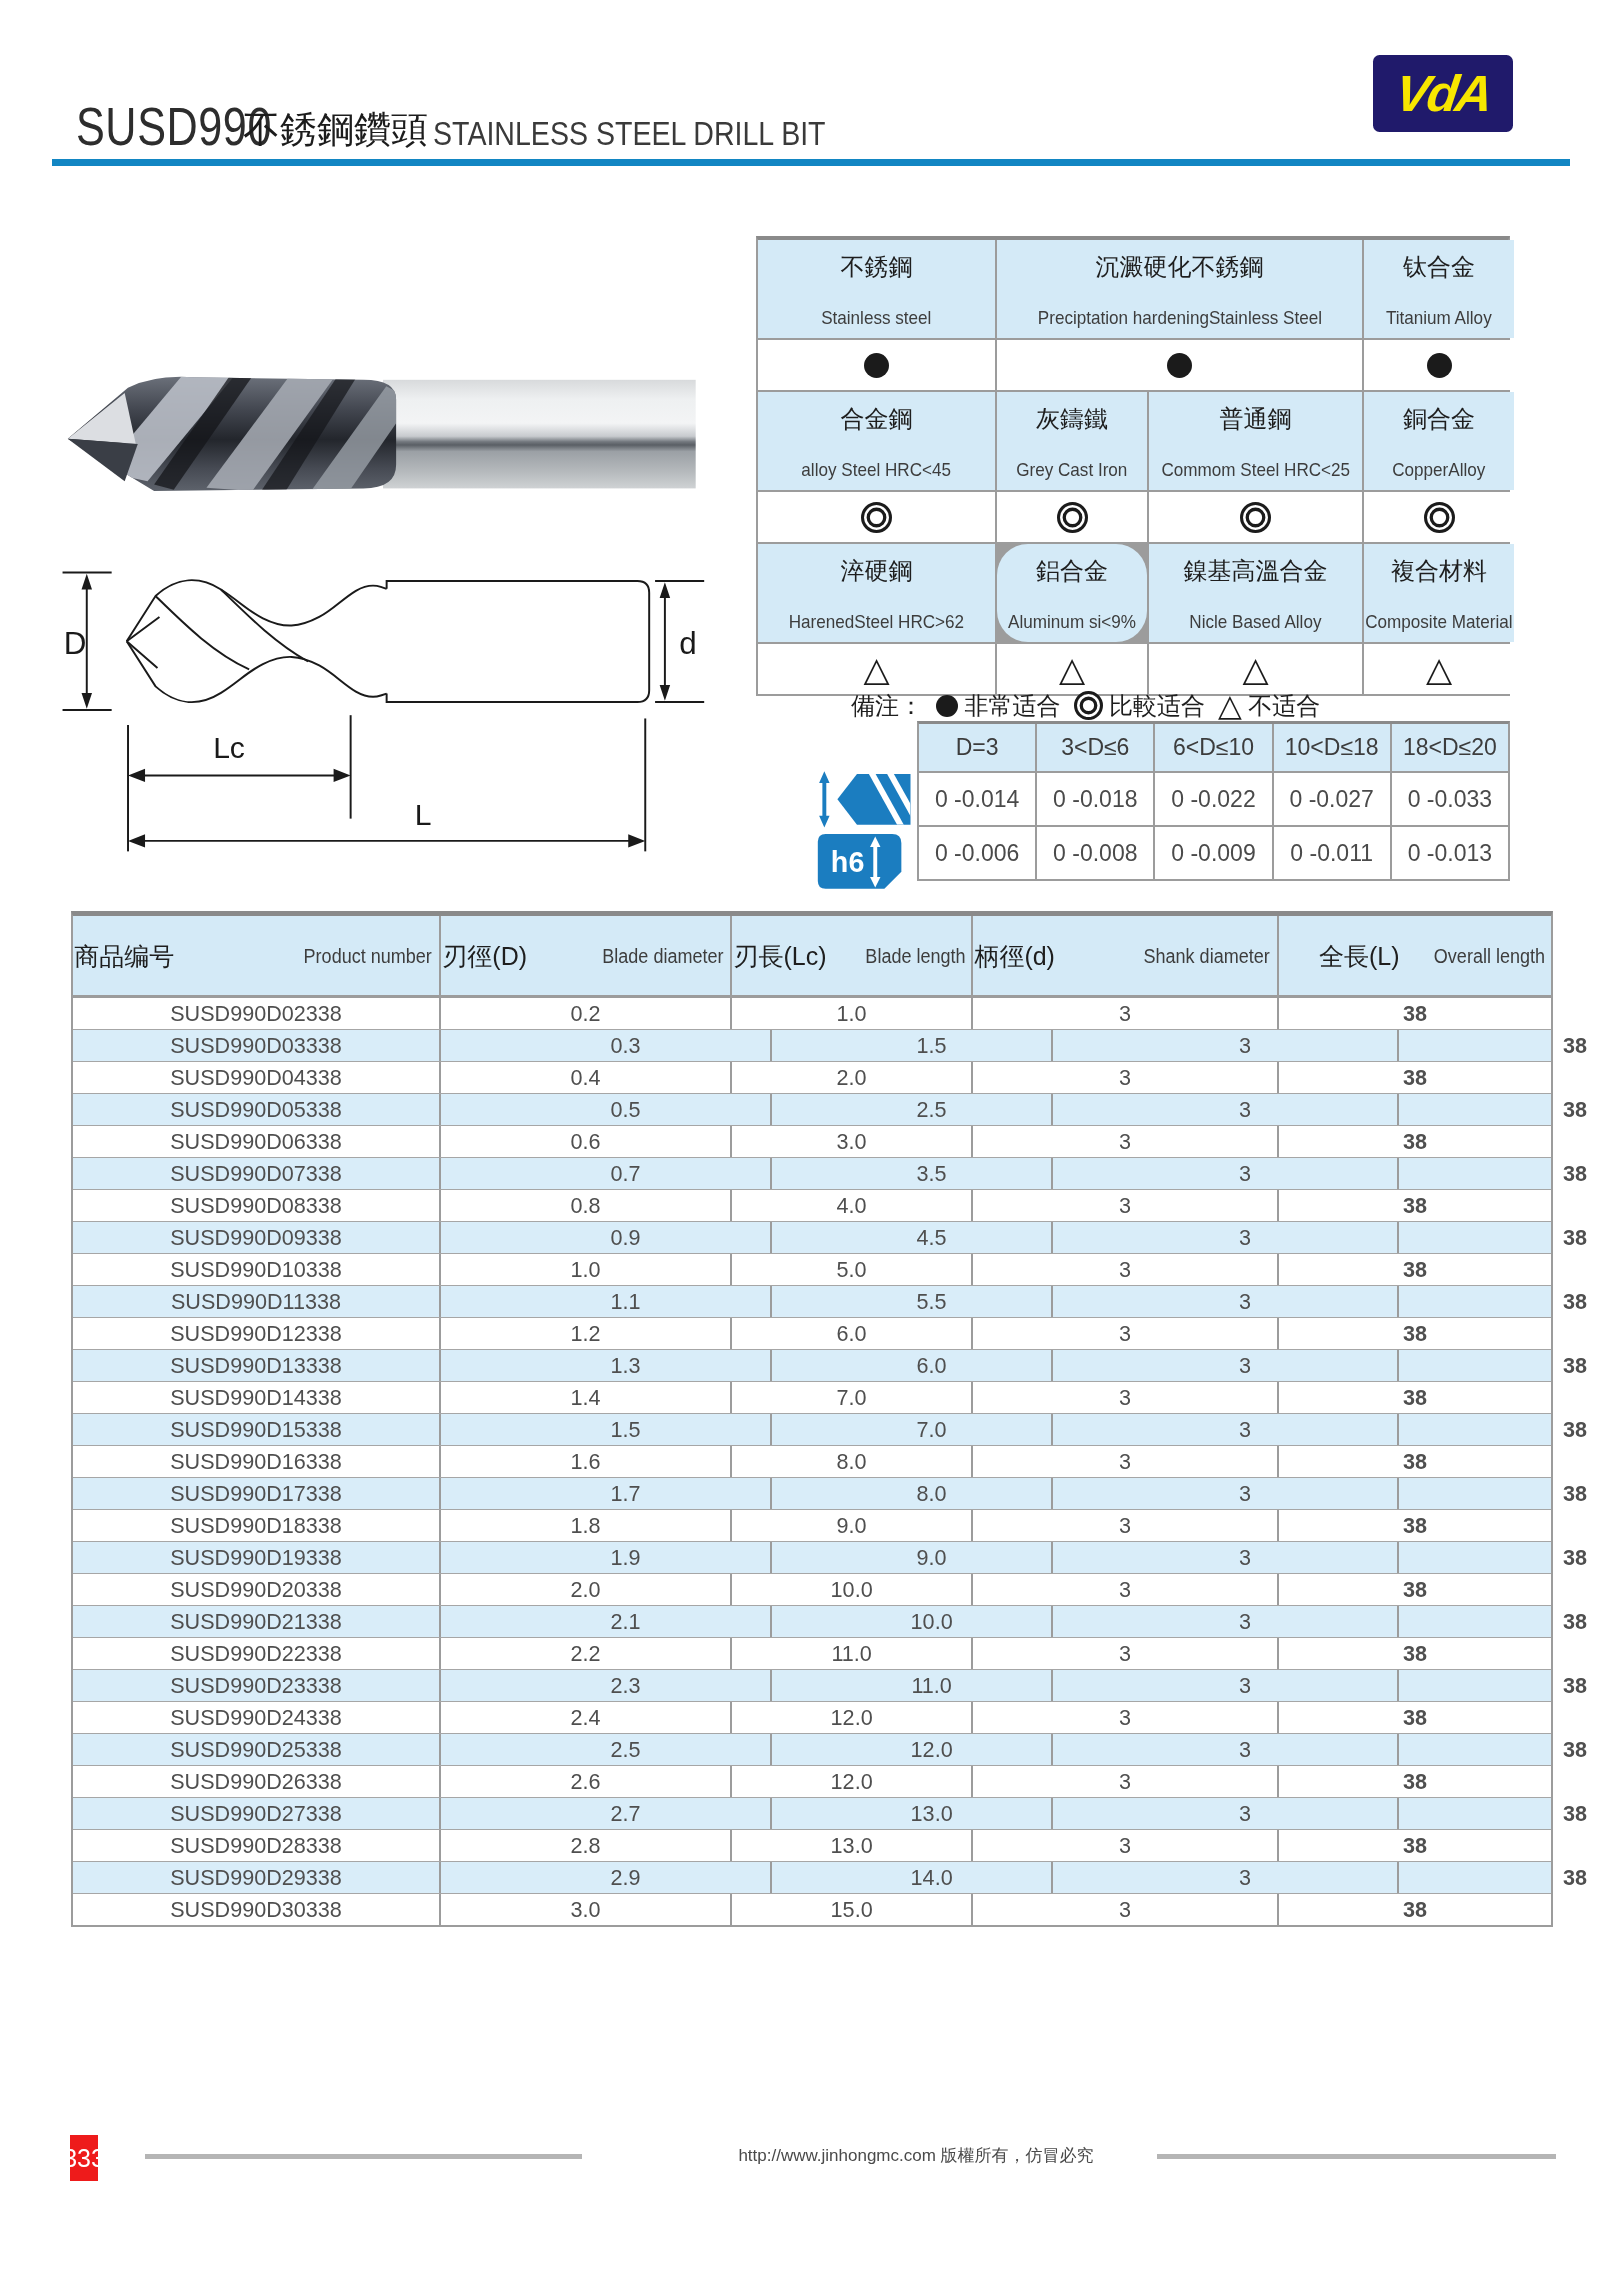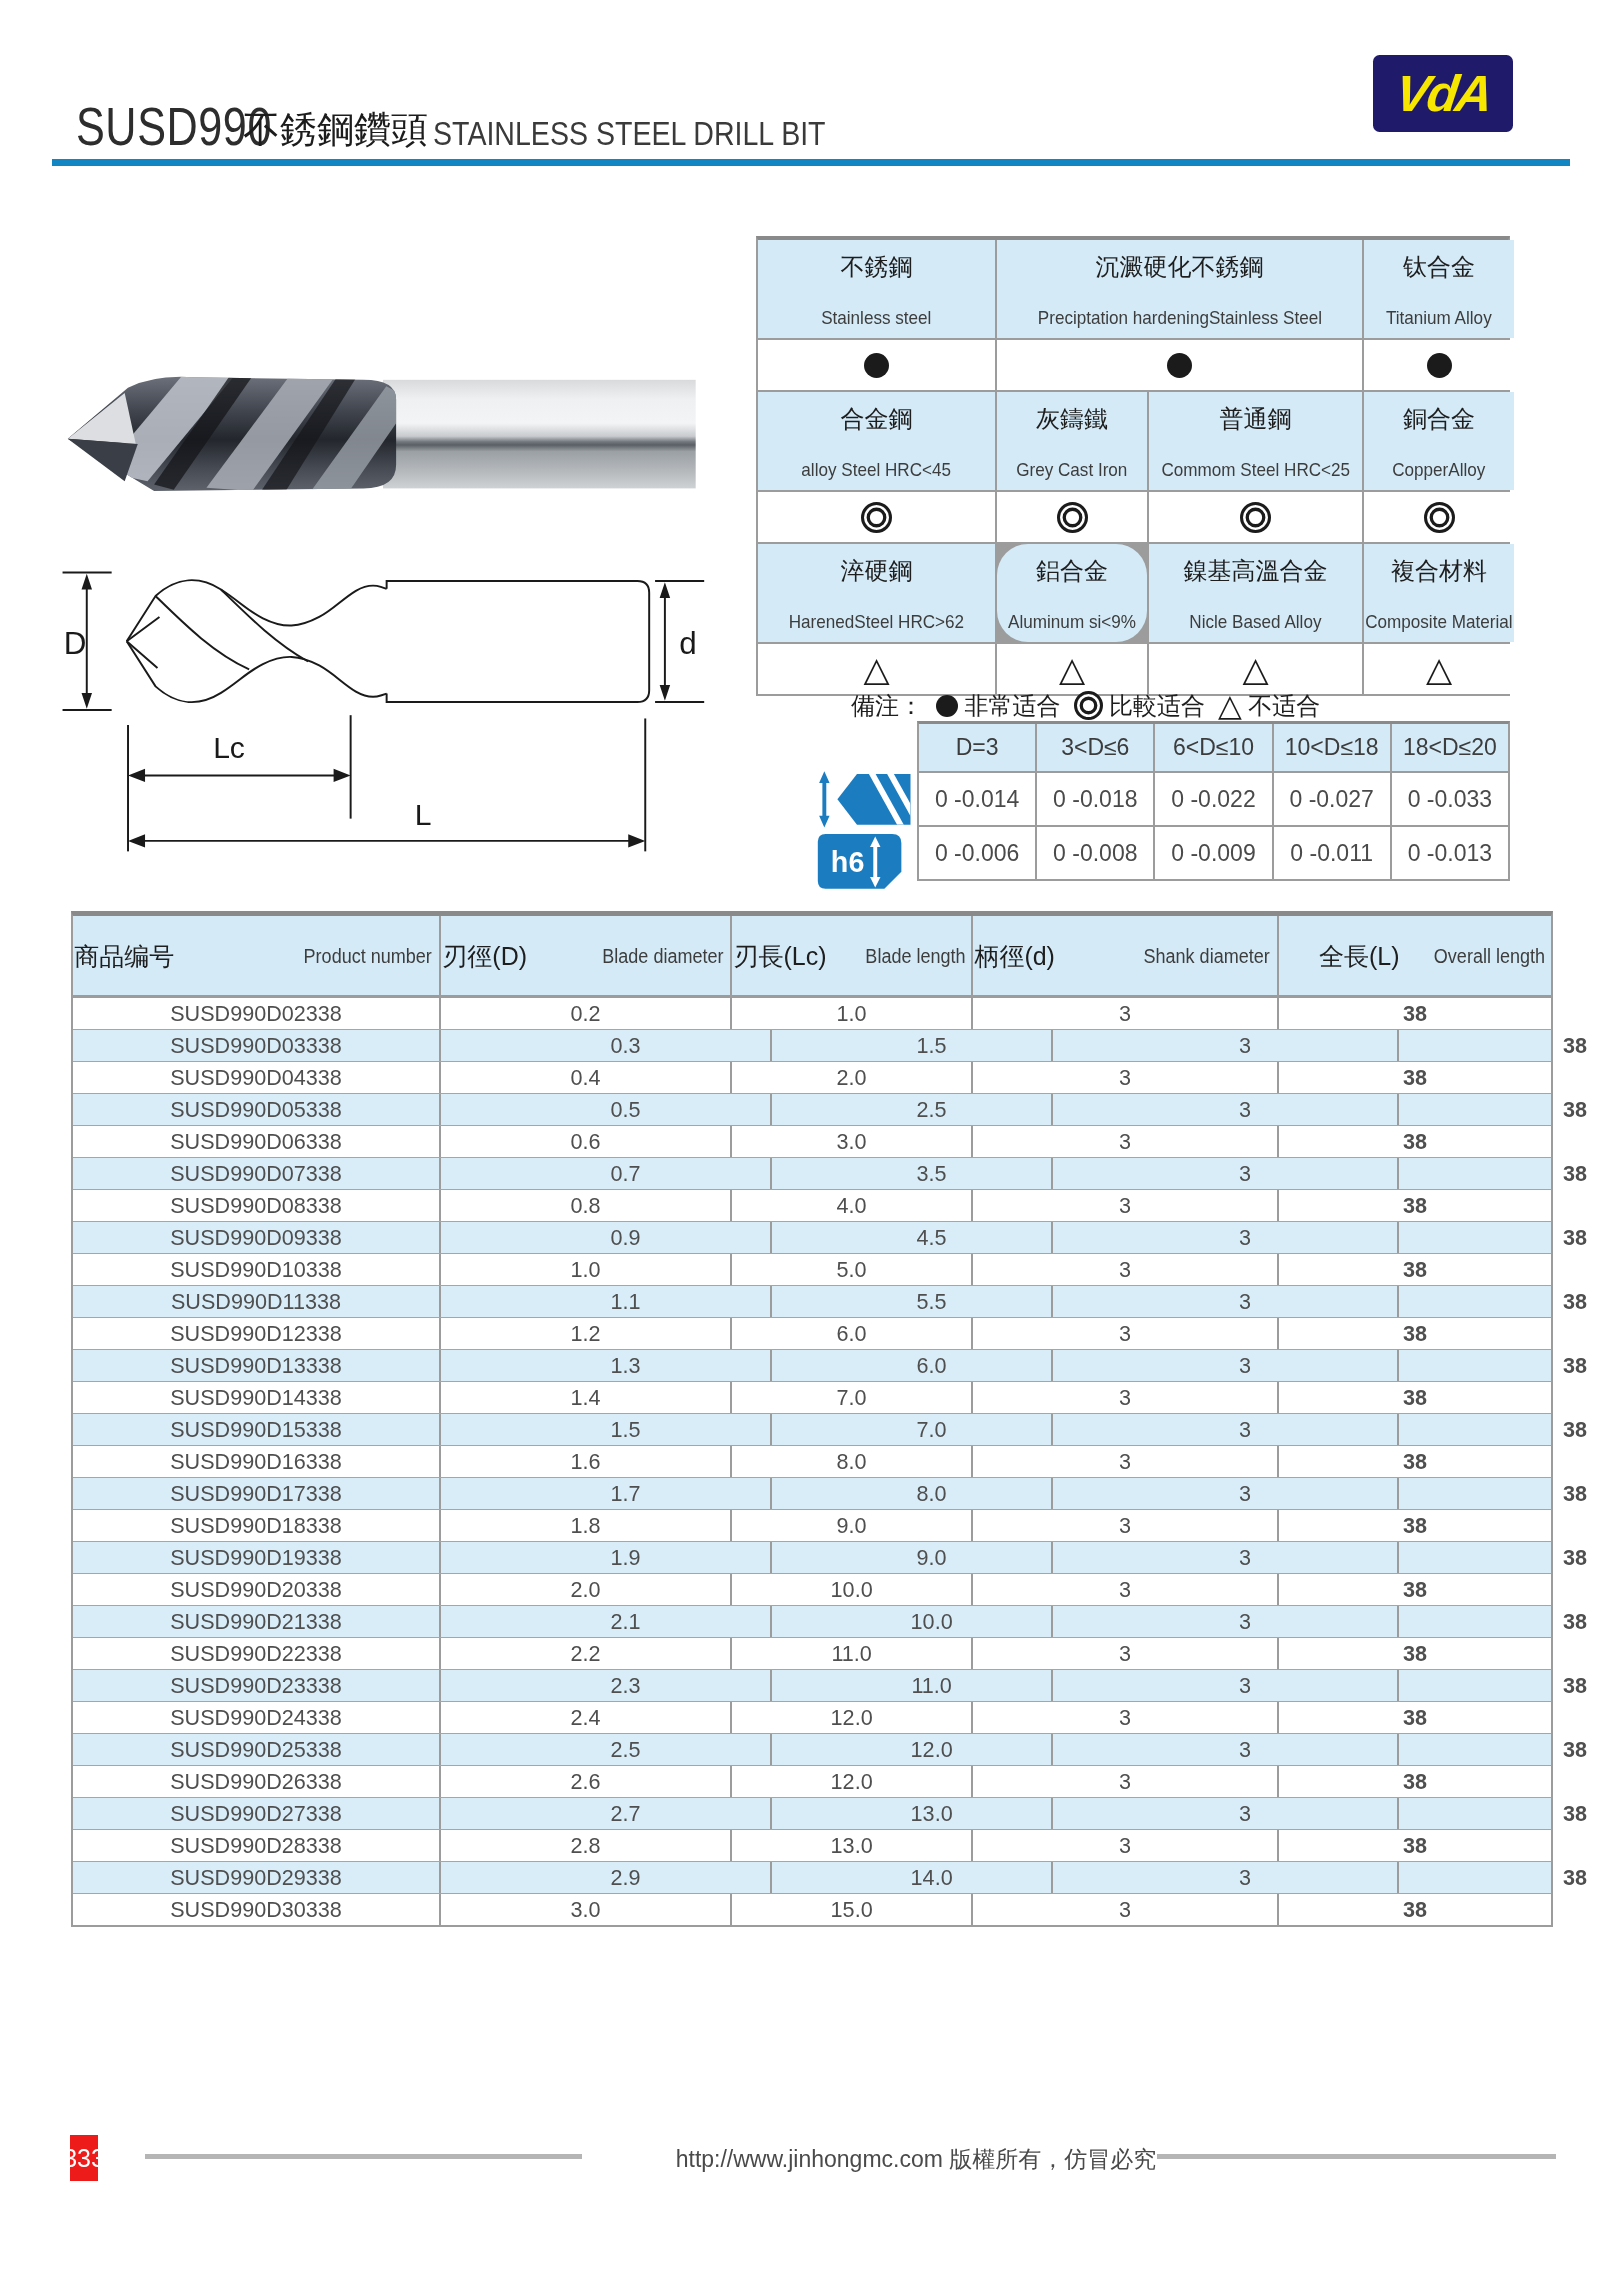--- a/index.html
+++ b/index.html
@@ -71,21 +71,21 @@
   .prod-cell{height:31px;display:flex;align-items:center;justify-content:center;
       font-size:21.6px;color:#4f4f4f;border-right:2px solid #9c9c9c;transform:none;}
   .prod-cell:last-child{border-right:none;font-weight:bold;}
 
   
   .page-badge{position:absolute;left:70px;top:2135px;width:28px;height:46px;
       display:flex;align-items:center;justify-content:center;color:#ffffff;font-size:25px;}
   .foot-line-left{position:absolute;left:145px;top:2154px;width:437px;height:5.2px;background:#b5b5b5;}
   .foot-line-right{position:absolute;left:1157px;top:2154px;width:399px;height:5.2px;background:#b5b5b5;}
   .foot-text{position:absolute;left:674px;top:2144px;width:484px;text-align:center;
-      font-size:23px;color:#4a4a4a;white-space:nowrap;}
+      font-size:17px;color:#4a4a4a;white-space:nowrap;}
 </style>
 </head>
 <body>
 
 <div id="page">
 
   <div class="model-title">SUSD990</div>
   <div class="title-zh">不銹鋼鑽頭</div>
   <div class="title-en">STAINLESS STEEL DRILL BIT</div>
   <div class="header-rule" style="background: rgb(18, 134, 195);"></div>

